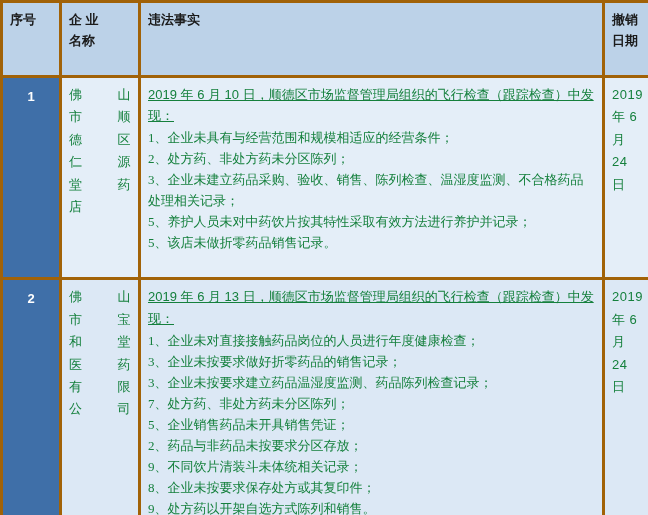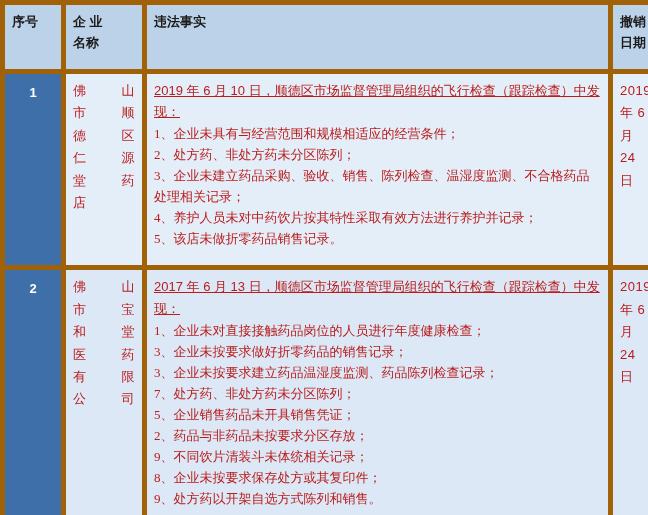--- a/index.html
+++ b/index.html
@@ -12,44 +12,44 @@
     height: 515px;
     font-family: "Liberation Sans", sans-serif;
     overflow: hidden;
   }
   .doc-table {
     width: 648px;
     border-collapse: collapse;
     table-layout: fixed;
   }
   .doc-table th, .doc-table td {
-    border: 5px solid #a16207;
+    border: 3px solid #a16207;
     vertical-align: top;
-    padding: 6px 7px 16px 7px;
+    padding: 6px 7px 24px 7px;
     font-size: 13px;
     line-height: 1.62;
     margin-top: 48px;
   }
   thead th {
     background: #bcd2e8;
     color: #1b1b1b;
     font-weight: bold;
     text-align: left;
     font-size: 13.5px;
     padding-top: 8px;
     padding-bottom: 8px;
   }
   th.col-seq { width: 42px; }
   th.col-name { width: 62px; }
   th.col-facts { width: 447px; }
   th.col-date { width: 77px; }
 
   tbody td {
     background: #e4eef8;
-    color: #b91c1c;
+    color: #15803d;
   }
   tbody tr.row-alt td {
     background: #dce8f5;
   }
   td.cell-seq {
     background: #3f6fa8 !important;
     color: #ffffff;
     font-weight: bold;
     text-align: center;
     font-size: 13px;
@@ -111,21 +111,21 @@
         <div>仁 源</div>
         <div>堂 药</div>
         <div>店</div>
       </td>
       <td class="cell-facts">
         <p class="facts-intro">2019 年 6 月 10 日，顺德区市场监督管理局组织的飞行检查（跟踪检查）中发现：</p>
         <ul class="facts-list">
           <li>1、企业未具有与经营范围和规模相适应的经营条件；</li>
           <li>2、处方药、非处方药未分区陈列；</li>
           <li>3、企业未建立药品采购、验收、销售、陈列检查、温湿度监测、不合格药品处理相关记录；</li>
-          <li>4、养护人员未对中药饮片按其特性采取有效方法进行养护并记录；</li>
+          <li>5、养护人员未对中药饮片按其特性采取有效方法进行养护并记录；</li>
           <li>5、该店未做折零药品销售记录。</li>
         </ul>
       </td>
       <td class="cell-date">
         <div>2019</div>
         <div>年 6</div>
         <div>月</div>
         <div>24</div>
         <div>日</div>
       </td>
@@ -134,21 +134,21 @@
       <td class="cell-seq">2</td>
       <td class="cell-name">
         <div>佛 山</div>
         <div>市 宝</div>
         <div>和 堂</div>
         <div>医 药</div>
         <div>有 限</div>
         <div>公司</div>
       </td>
       <td class="cell-facts">
-        <p class="facts-intro">2017 年 6 月 13 日，顺德区市场监督管理局组织的飞行检查（跟踪检查）中发现：</p>
+        <p class="facts-intro">2019 年 6 月 13 日，顺德区市场监督管理局组织的飞行检查（跟踪检查）中发现：</p>
         <ul class="facts-list">
           <li>1、企业未对直接接触药品岗位的人员进行年度健康检查；</li>
           <li>3、企业未按要求做好折零药品的销售记录；</li>
           <li>3、企业未按要求建立药品温湿度监测、药品陈列检查记录；</li>
           <li>7、处方药、非处方药未分区陈列；</li>
           <li>5、企业销售药品未开具销售凭证；</li>
           <li>2、药品与非药品未按要求分区存放；</li>
           <li>9、不同饮片清装斗未体统相关记录；</li>
           <li>8、企业未按要求保存处方或其复印件；</li>
           <li>9、处方药以开架自选方式陈列和销售。</li>

